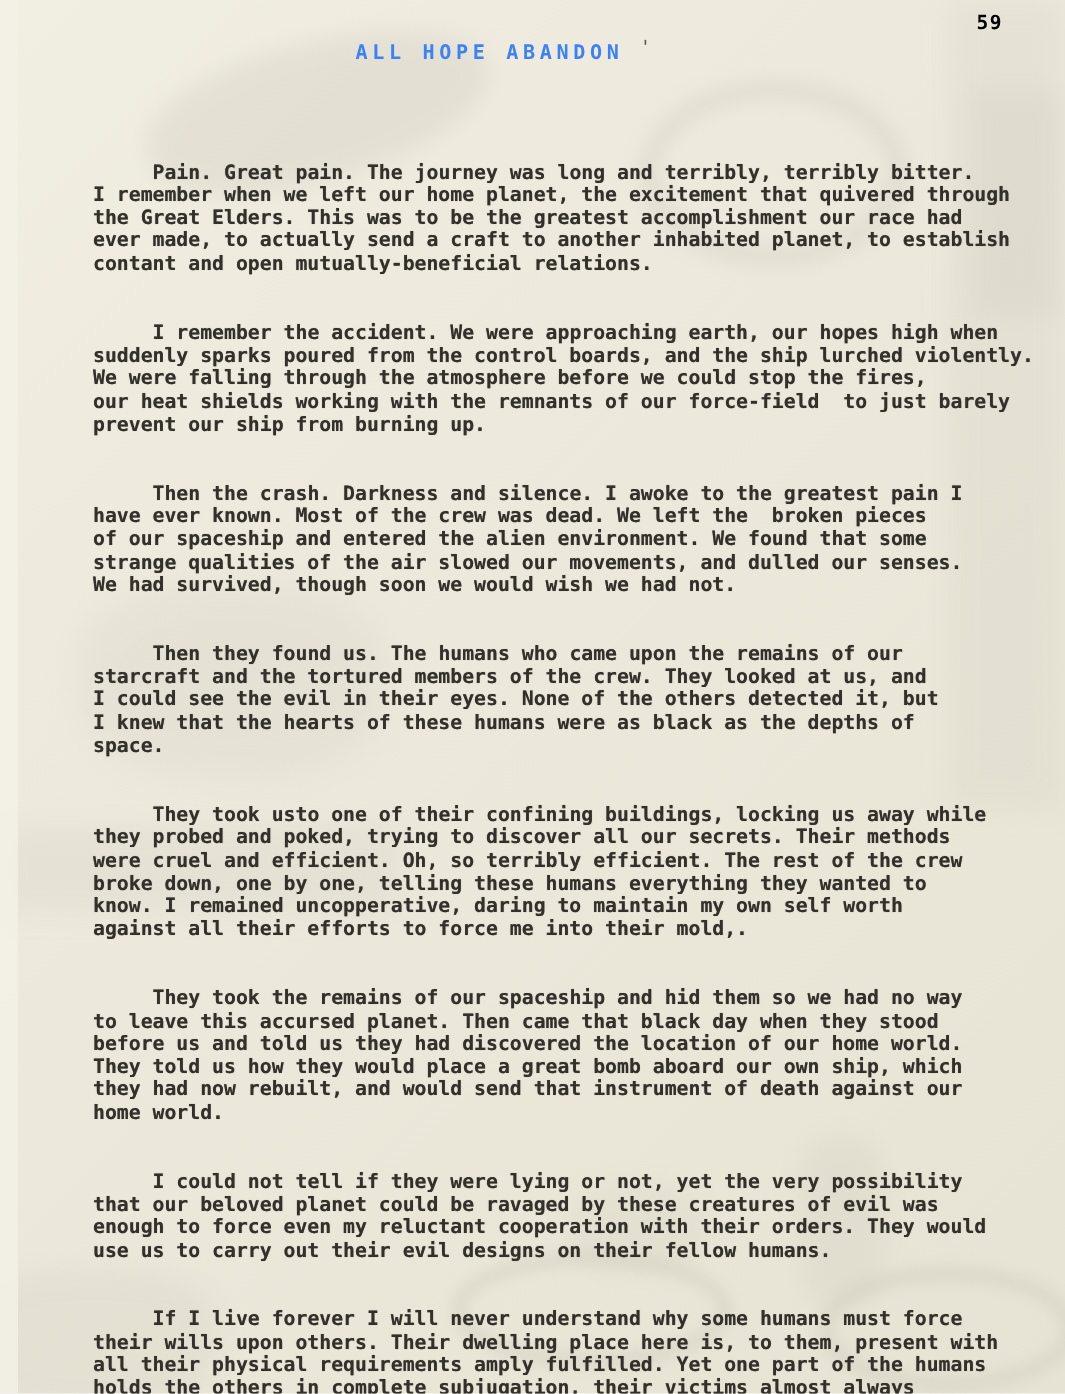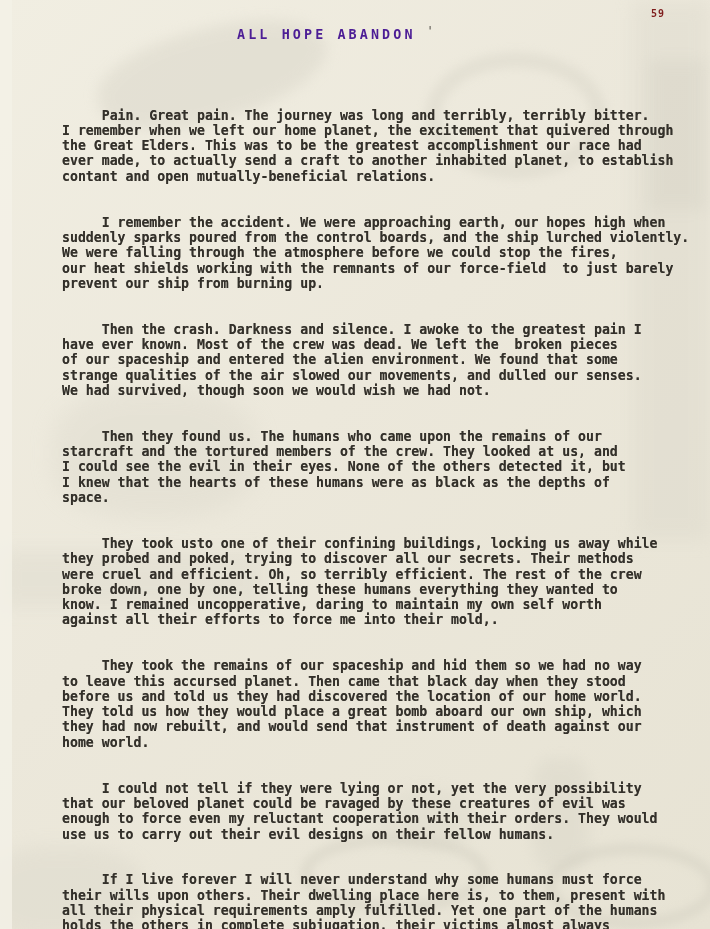--- a/index.html
+++ b/index.html
@@ -19,25 +19,25 @@
   .g-band{left:0;top:550px;width:265px;height:58px;opacity:.26;filter:blur(9px);}
   .g-dish1{left:300px;top:833px;width:165px;height:56px;opacity:.4;border-radius:50%;background:transparent;border:12px solid #cfccbe;filter:blur(4px);}
   .g-dish2{left:545px;top:843px;width:150px;height:62px;opacity:.4;border-radius:50%;background:transparent;border:12px solid #cfccbe;filter:blur(4px);}
   .g-stem{left:532px;top:758px;width:58px;height:112px;opacity:.3;border-radius:30%;}
   .g-botleft{left:-20px;top:846px;width:165px;height:95px;opacity:.28;border-radius:40%;filter:blur(9px);}
   .g-botmid{left:378px;top:788px;width:95px;height:62px;opacity:.22;border-radius:45%;}
   .paper-edge{position:absolute;left:0;top:0;width:12px;height:929px;background:#f4f1e7;opacity:.8;pointer-events:none;}
 
   .page-number{
     position:absolute;left:651px;top:8px;
-    font-size:10px;font-weight:bold;color:#7f1d1d;letter-spacing:1px;
+    font-size:13px;font-weight:bold;color:#000000;letter-spacing:1px;
   }
   .header{position:absolute;left:237px;top:24px;white-space:nowrap;}
   .title{
-    font-size:13.4px;font-weight:bold;color:#4c1d95;letter-spacing:3.1px;
+    font-size:13.4px;font-weight:bold;color:#3b82f6;letter-spacing:3.1px;
   }
   .title-mark{font-size:12px;color:#55524b;margin-left:11px;vertical-align:4px;}
 
   .story{
     position:absolute;left:62px;top:77px;width:660px;
     font-size:13.2px;font-weight:bold;color:#33302a;
     line-height:15.3px;white-space:pre-wrap;
     text-shadow:0 0 .5px rgba(45,42,37,.55);
   }
   .story p{margin:0;padding:0;}

